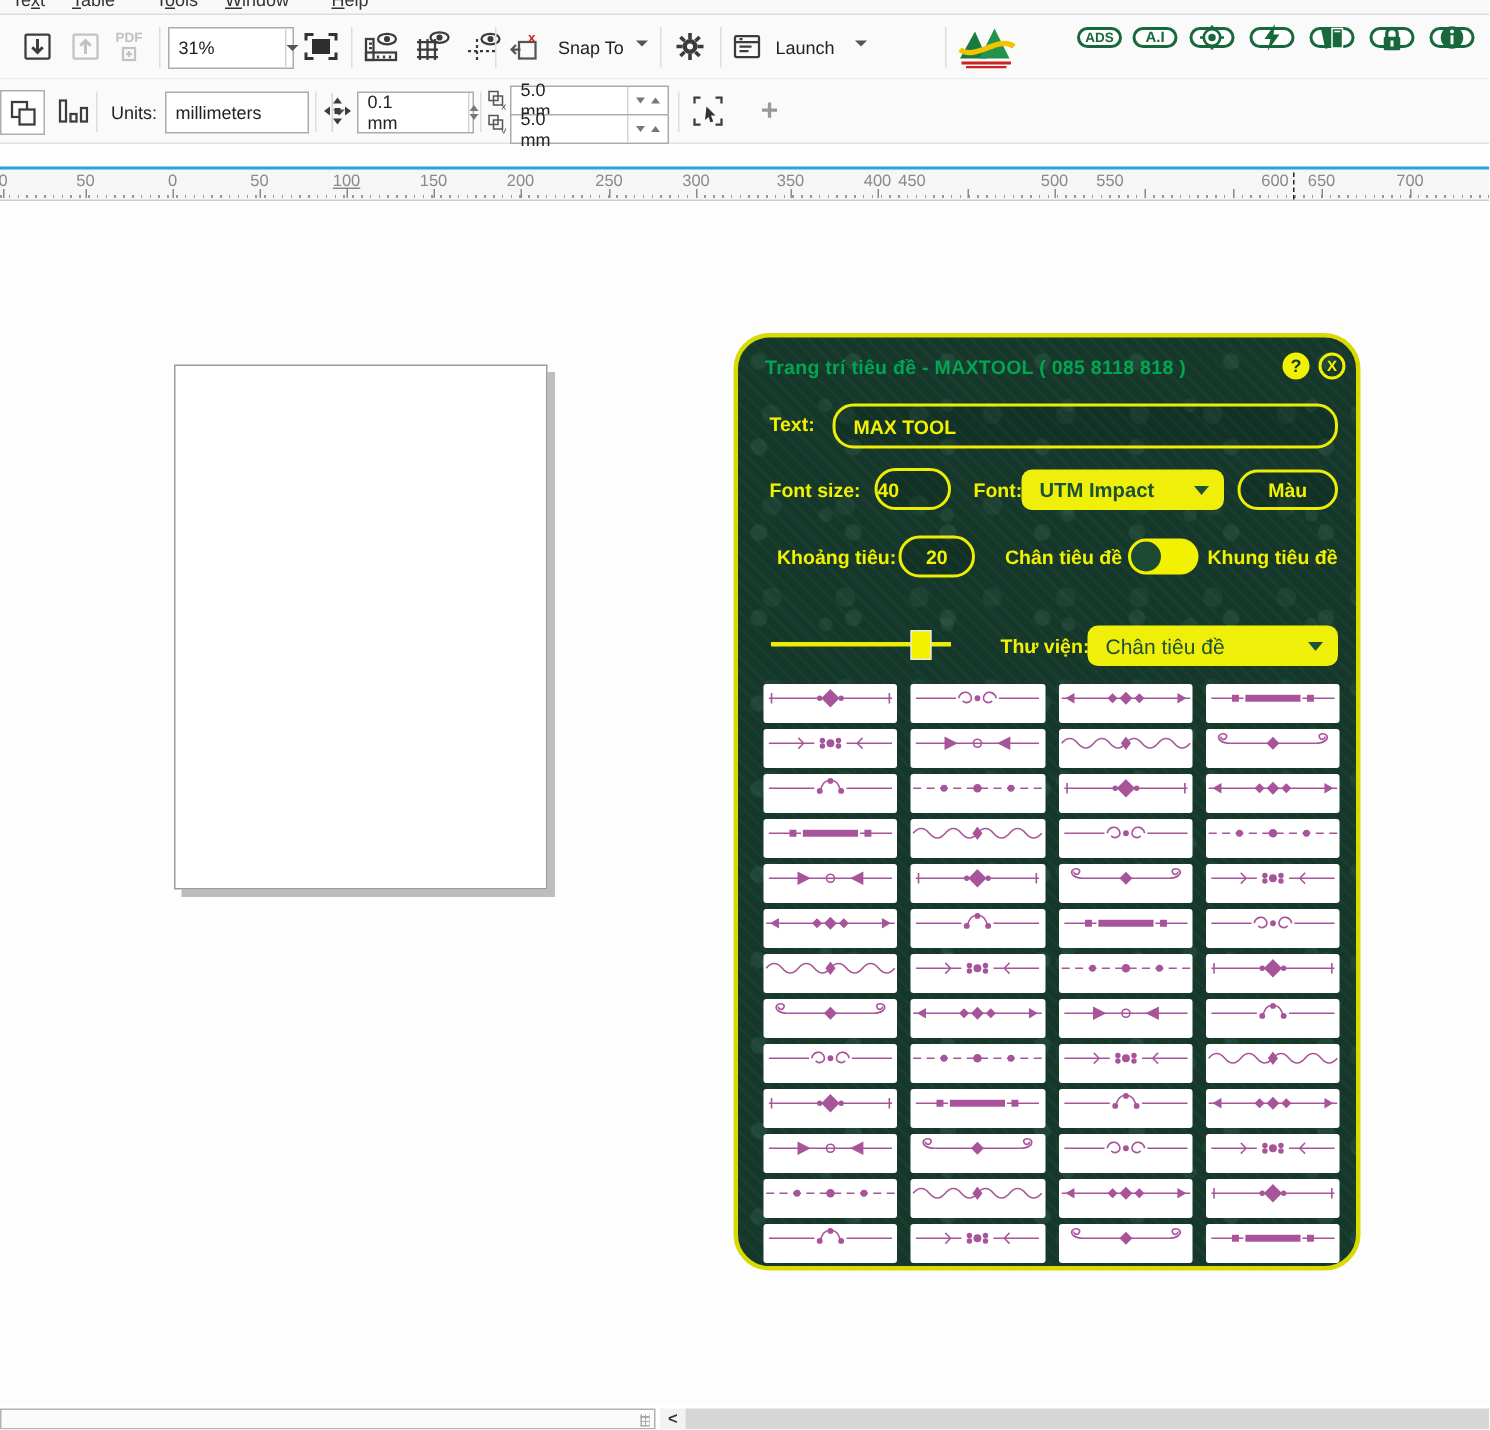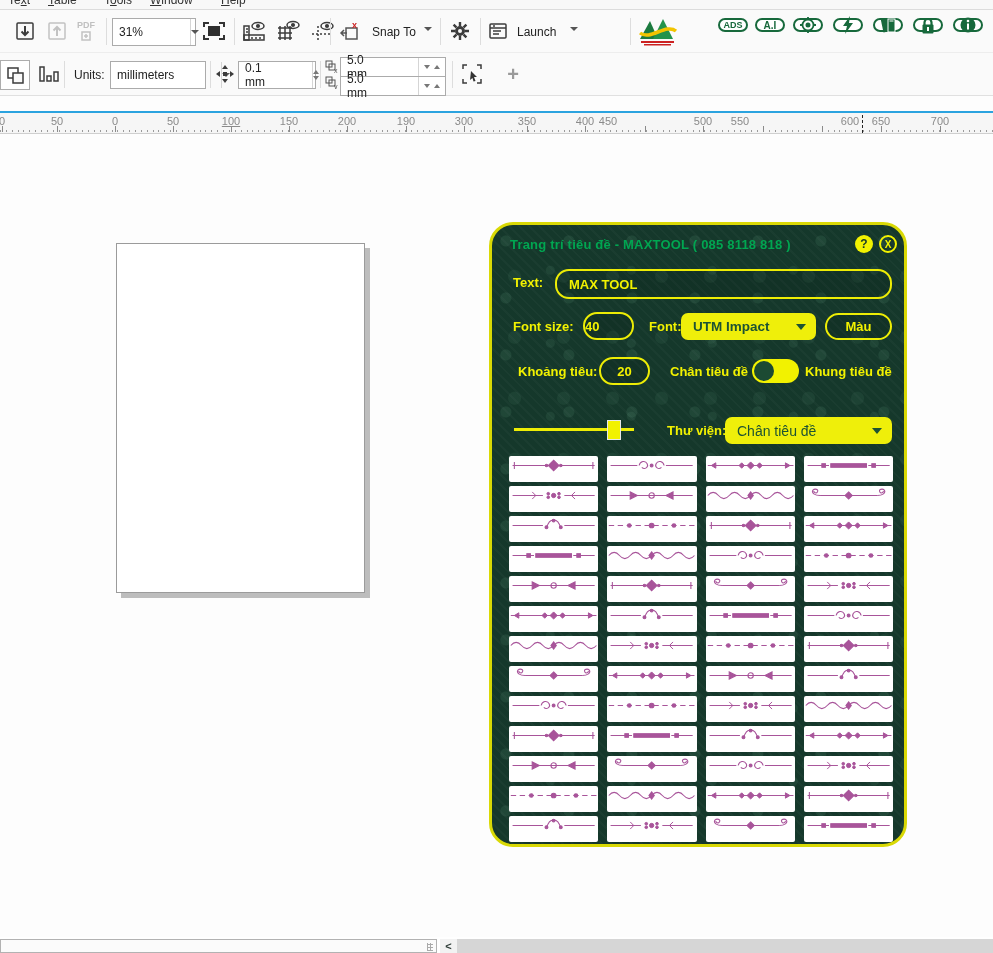--- a/index.html
+++ b/index.html
@@ -385,21 +385,21 @@
       <span class="ruler-num" style="left: 115px;">0</span>
       <i class="ruler-tick" style="left: 115px;"></i>
       <span class="ruler-num" style="left: 173px;">50</span>
       <i class="ruler-tick" style="left: 173px;"></i>
       <span class="ruler-num" style="left: 231px; text-decoration: underline;">100</span>
       <i class="ruler-tick" style="left: 231px;"></i>
       <span class="ruler-num" style="left: 289px;">150</span>
       <i class="ruler-tick" style="left: 289px;"></i>
       <span class="ruler-num" style="left: 347px;">200</span>
       <i class="ruler-tick" style="left: 347px;"></i>
-      <span class="ruler-num" style="left: 406px;">190</span>
+      <span class="ruler-num" style="left: 406px;">250</span>
       <i class="ruler-tick" style="left: 406px;"></i>
       <span class="ruler-num" style="left: 464px;">300</span>
       <i class="ruler-tick" style="left: 464px;"></i>
       <span class="ruler-num" style="left: 527px;">350</span>
       <i class="ruler-tick" style="left: 527px;"></i>
       <span class="ruler-num" style="left: 585px;">400</span>
       <i class="ruler-tick" style="left: 585px;"></i>
       <span class="ruler-num" style="left: 608px;">450</span>
       <i class="ruler-tick" style="left: 645px;"></i>
       <span class="ruler-num" style="left: 703px;">500</span>

